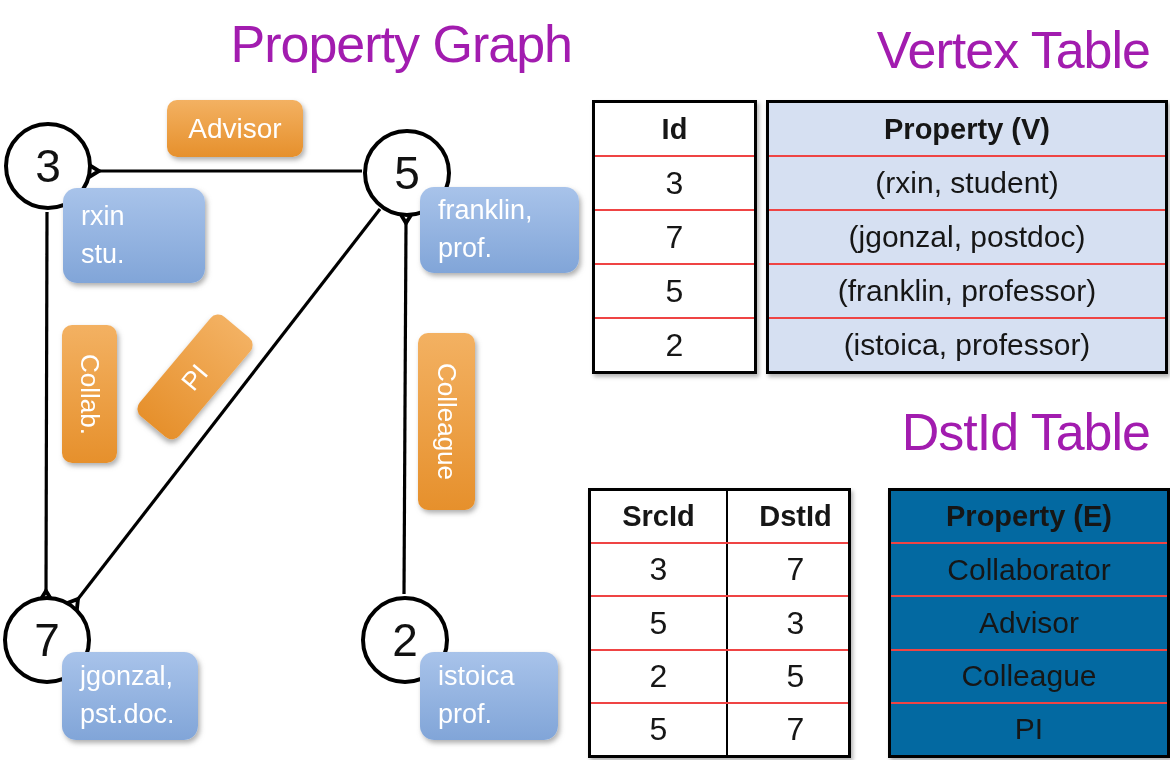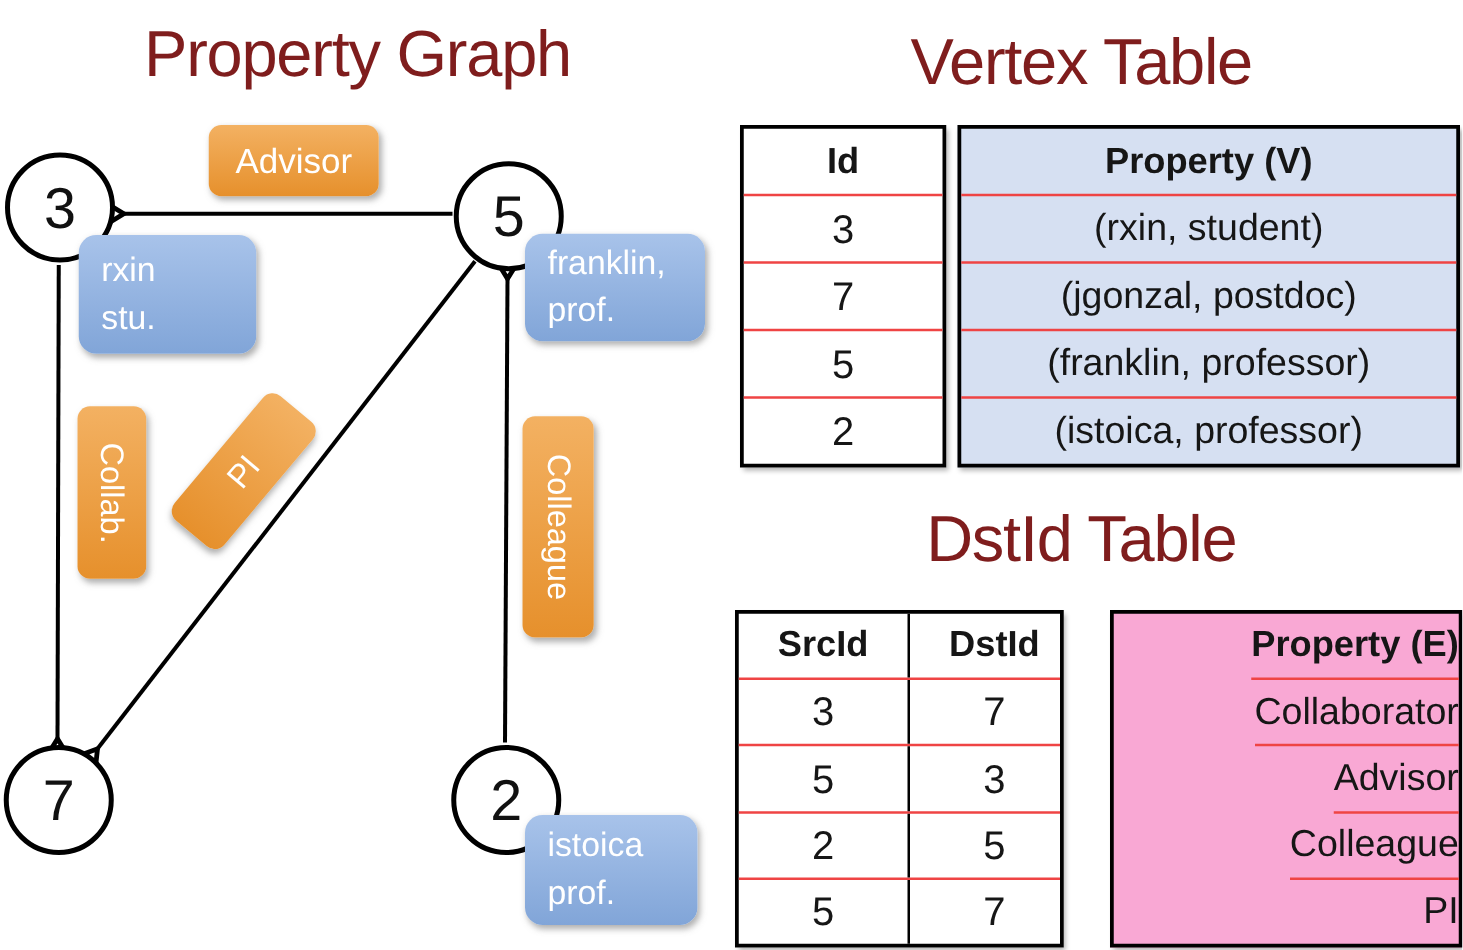--- a/index.html
+++ b/index.html
@@ -4,21 +4,21 @@
 <style>
   html,body { margin:0; padding:0; background:#fff; }
   .stage {
     position:relative; width:1170px; height:760px; overflow:hidden;
     background:#fff; font-family:"Liberation Sans", sans-serif; color:#111;
   }
   .abs { position:absolute; box-sizing:border-box; }
 
   
   .big-title {
-    text-align:center; font-size:52px; font-weight:400; color:#7f1d1d;
+    text-align:right; font-size:52px; font-weight:400; color:#a21caf;
     letter-spacing:-1px; white-space:nowrap;
   }
 
   
   .node {
     width:88px; height:88px; border:4px solid #000; border-radius:50%;
     background:#fff; display:flex; align-items:center; justify-content:center;
     font-size:46px; color:#111;
   }
 
@@ -55,21 +55,21 @@
   }
   .trow:last-child { border-bottom:none; }
   .trow.th { font-weight:bold; font-size:29px; }
   .split { justify-content:stretch; padding:0; }
   .cell {
     display:flex; align-items:center; justify-content:center; height:100%;
   }
   .cell.src { width:135px; border-right:2px solid #000; }
   .cell.dst { flex:1;padding-left:15px; }
   .bg-vblue { background:#d6e0f2; }
-  .bg-etan  { background:#f9a8d4;align-items:flex-end; }
+  .bg-etan  { background:#0369a1; }
 </style>
 </head>
 <body>
 
 <div class="stage">
 
   <div class="abs big-title" style="left:0; top:14px; width:572px;">Property Graph</div>
 
   <svg class="abs" style="left:0; top:0;" width="585" height="760" viewBox="0 0 585 760">
     <defs>
@@ -109,23 +109,27 @@
   </div>
 
   <div class="abs edge-label" style="left:418px; top:333px; width:57px; height:177px; font-size:26px;">
     <span class="rot-cw">Colleague</span>
   </div>
 
   <div class="abs vprop" style="left:63px; top:188px; width:142px; height:95px;">
     <span>rxin</span>
     <span>stu.</span>
   </div>
-  <div class="abs vprop" style="left:420px; top:187px; width:144px; height:86px;">
+  <div class="abs vprop" style="left:420px; top:187px; width:159px; height:86px;">
     <span>franklin,</span>
     <span>prof.</span>
+  </div>
+  <div class="abs vprop" style="left:62px; top:652px; width:136px; height:88px;">
+    <span>jgonzal,</span>
+    <span>pst.doc.</span>
   </div>
   <div class="abs vprop" style="left:420px; top:652px; width:138px; height:88px;">
     <span>istoica</span>
     <span>prof.</span>
   </div>
 
   <div class="abs big-title" style="left:580px; top:20px; width:570px;">Vertex Table</div>
 
   <div class="abs tbox" style="left:592px; top:100px; width:165px; height:274px;">
     <div class="trow th">Id</div>

